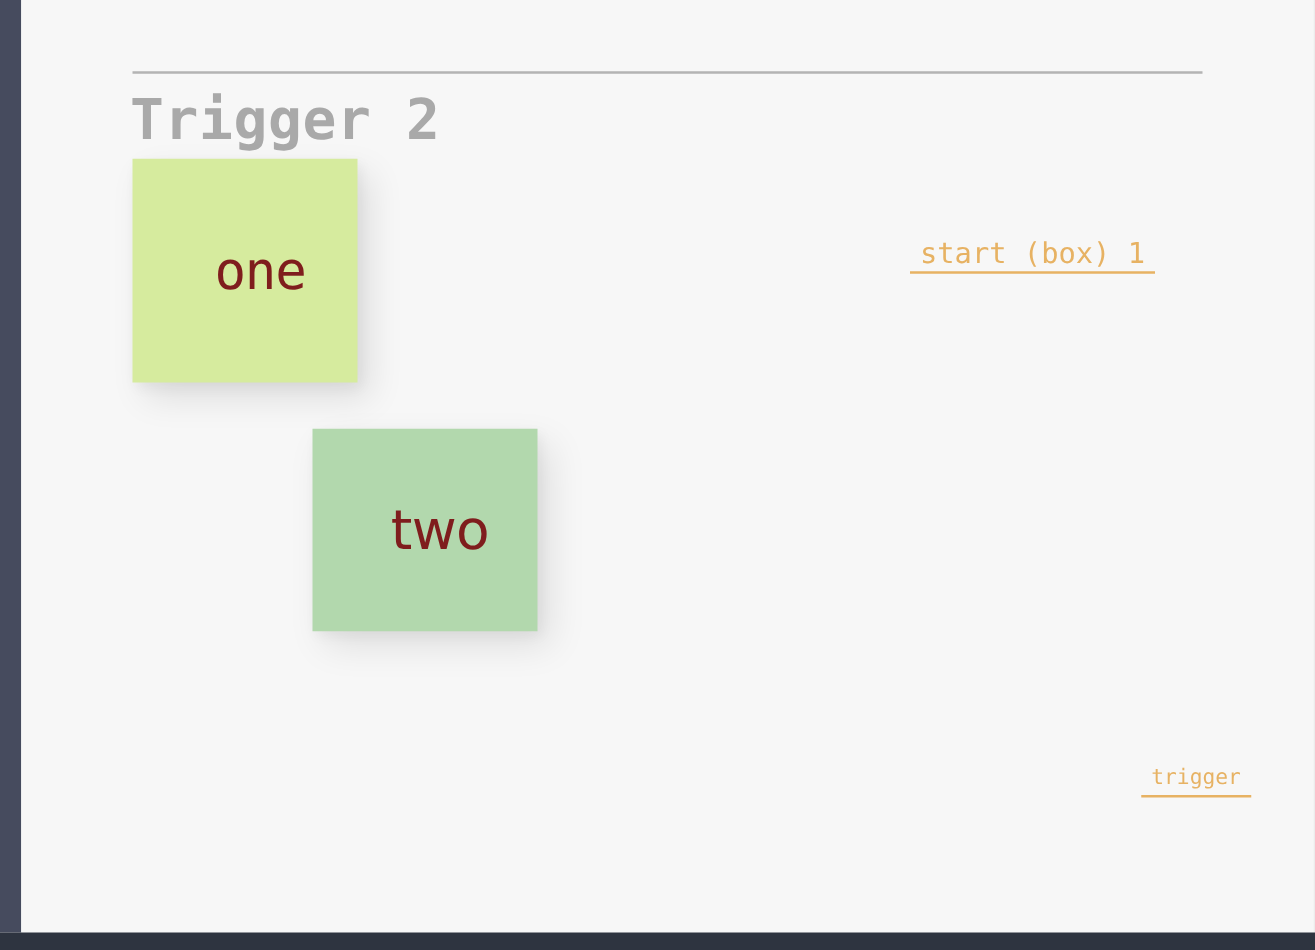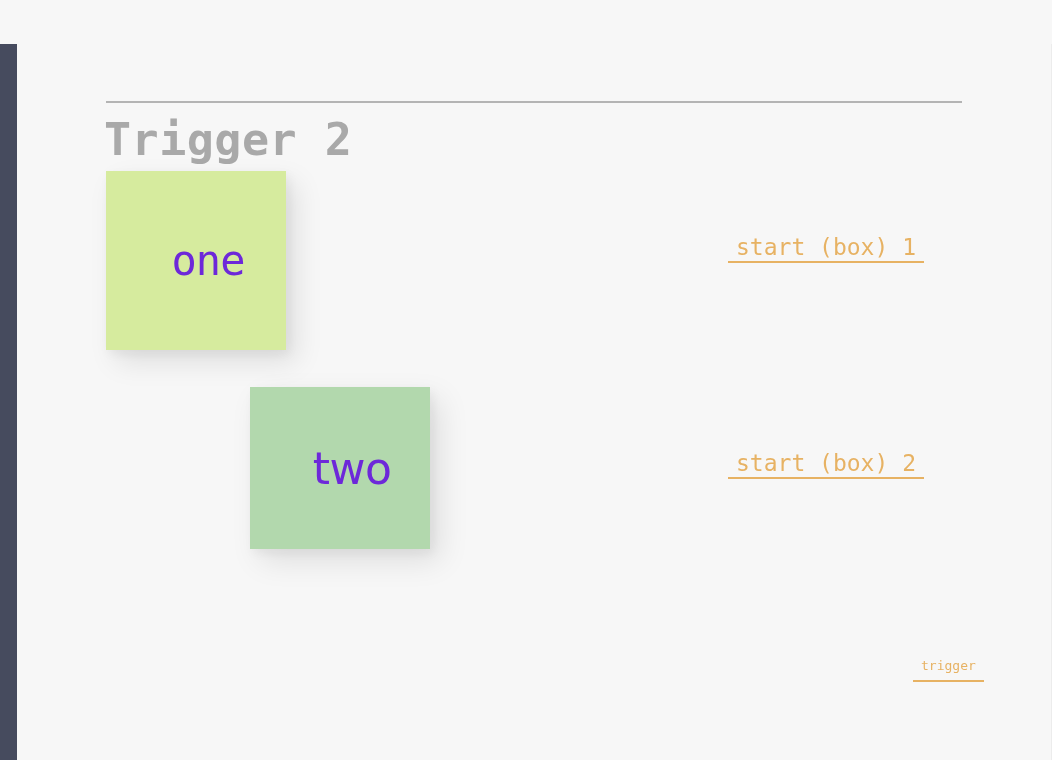--- a/index.html
+++ b/index.html
@@ -14,21 +14,20 @@
     background: #f7f7f7;
     font-family: "DejaVu Sans", sans-serif;
     position: relative;
   }
 
   
   #app-frame {
     position: absolute;
     inset: 0;
     background: #f7f7f7;
-    margin-top: 44px;
   }
 
   #left-rail {
     position: absolute;
     left: 0;
     top: 0;
     width: 17px;
     height: 746px;
     background: #464b5e;
   }
@@ -82,21 +81,21 @@
     color: #a9a9a9;
     white-space: pre;
   }
 
   
   .drag-box {
     position: absolute;
     display: flex;
     align-items: center;
     justify-content: center;
-    color: #6d28d9;
+    color: #7f1d1d;
     padding-left: 24px;
   }
 
   #box-one {
     left: 89px;
     top: 127px;
     width: 180px;
     height: 179px;
     background: #d6eb9e;
     box-shadow: 10px 12px 26px rgba(0, 0, 0, 0.10),
@@ -139,21 +138,21 @@
     border-bottom: 2px solid #e7b263;
   }
 
   #marker-box-1 { left: 711px; top: 193px; }
   #marker-box-2 { left: 711px; top: 409px; }
   #marker-box-3 { left: 711px; top: 625px; }
 
   #marker-trigger {
     left: 896px;
     top: 612px;
-    font-size: 13px;
+    font-size: 17px;
   }
 </style>
 </head>
 <body>
 
 <div id="app-frame">
 
   <div id="left-rail"></div>
 
   <div id="content">
@@ -165,21 +164,20 @@
     <div id="box-one" class="drag-box">
       <span class="box-label">one</span>
     </div>
 
     <div id="box-two" class="drag-box">
       <span class="box-label">two</span>
     </div>
 
     <div id="marker-box-1" class="marker">start (box) 1</div>
 
-    <div id="marker-box-2" class="marker">start (box) 2</div>
 
 
     <div id="marker-trigger" class="marker">trigger</div>
 
   </div>
 
   <div id="right-edge"></div>
   <div id="bottom-bar"></div>
 
 </div>

